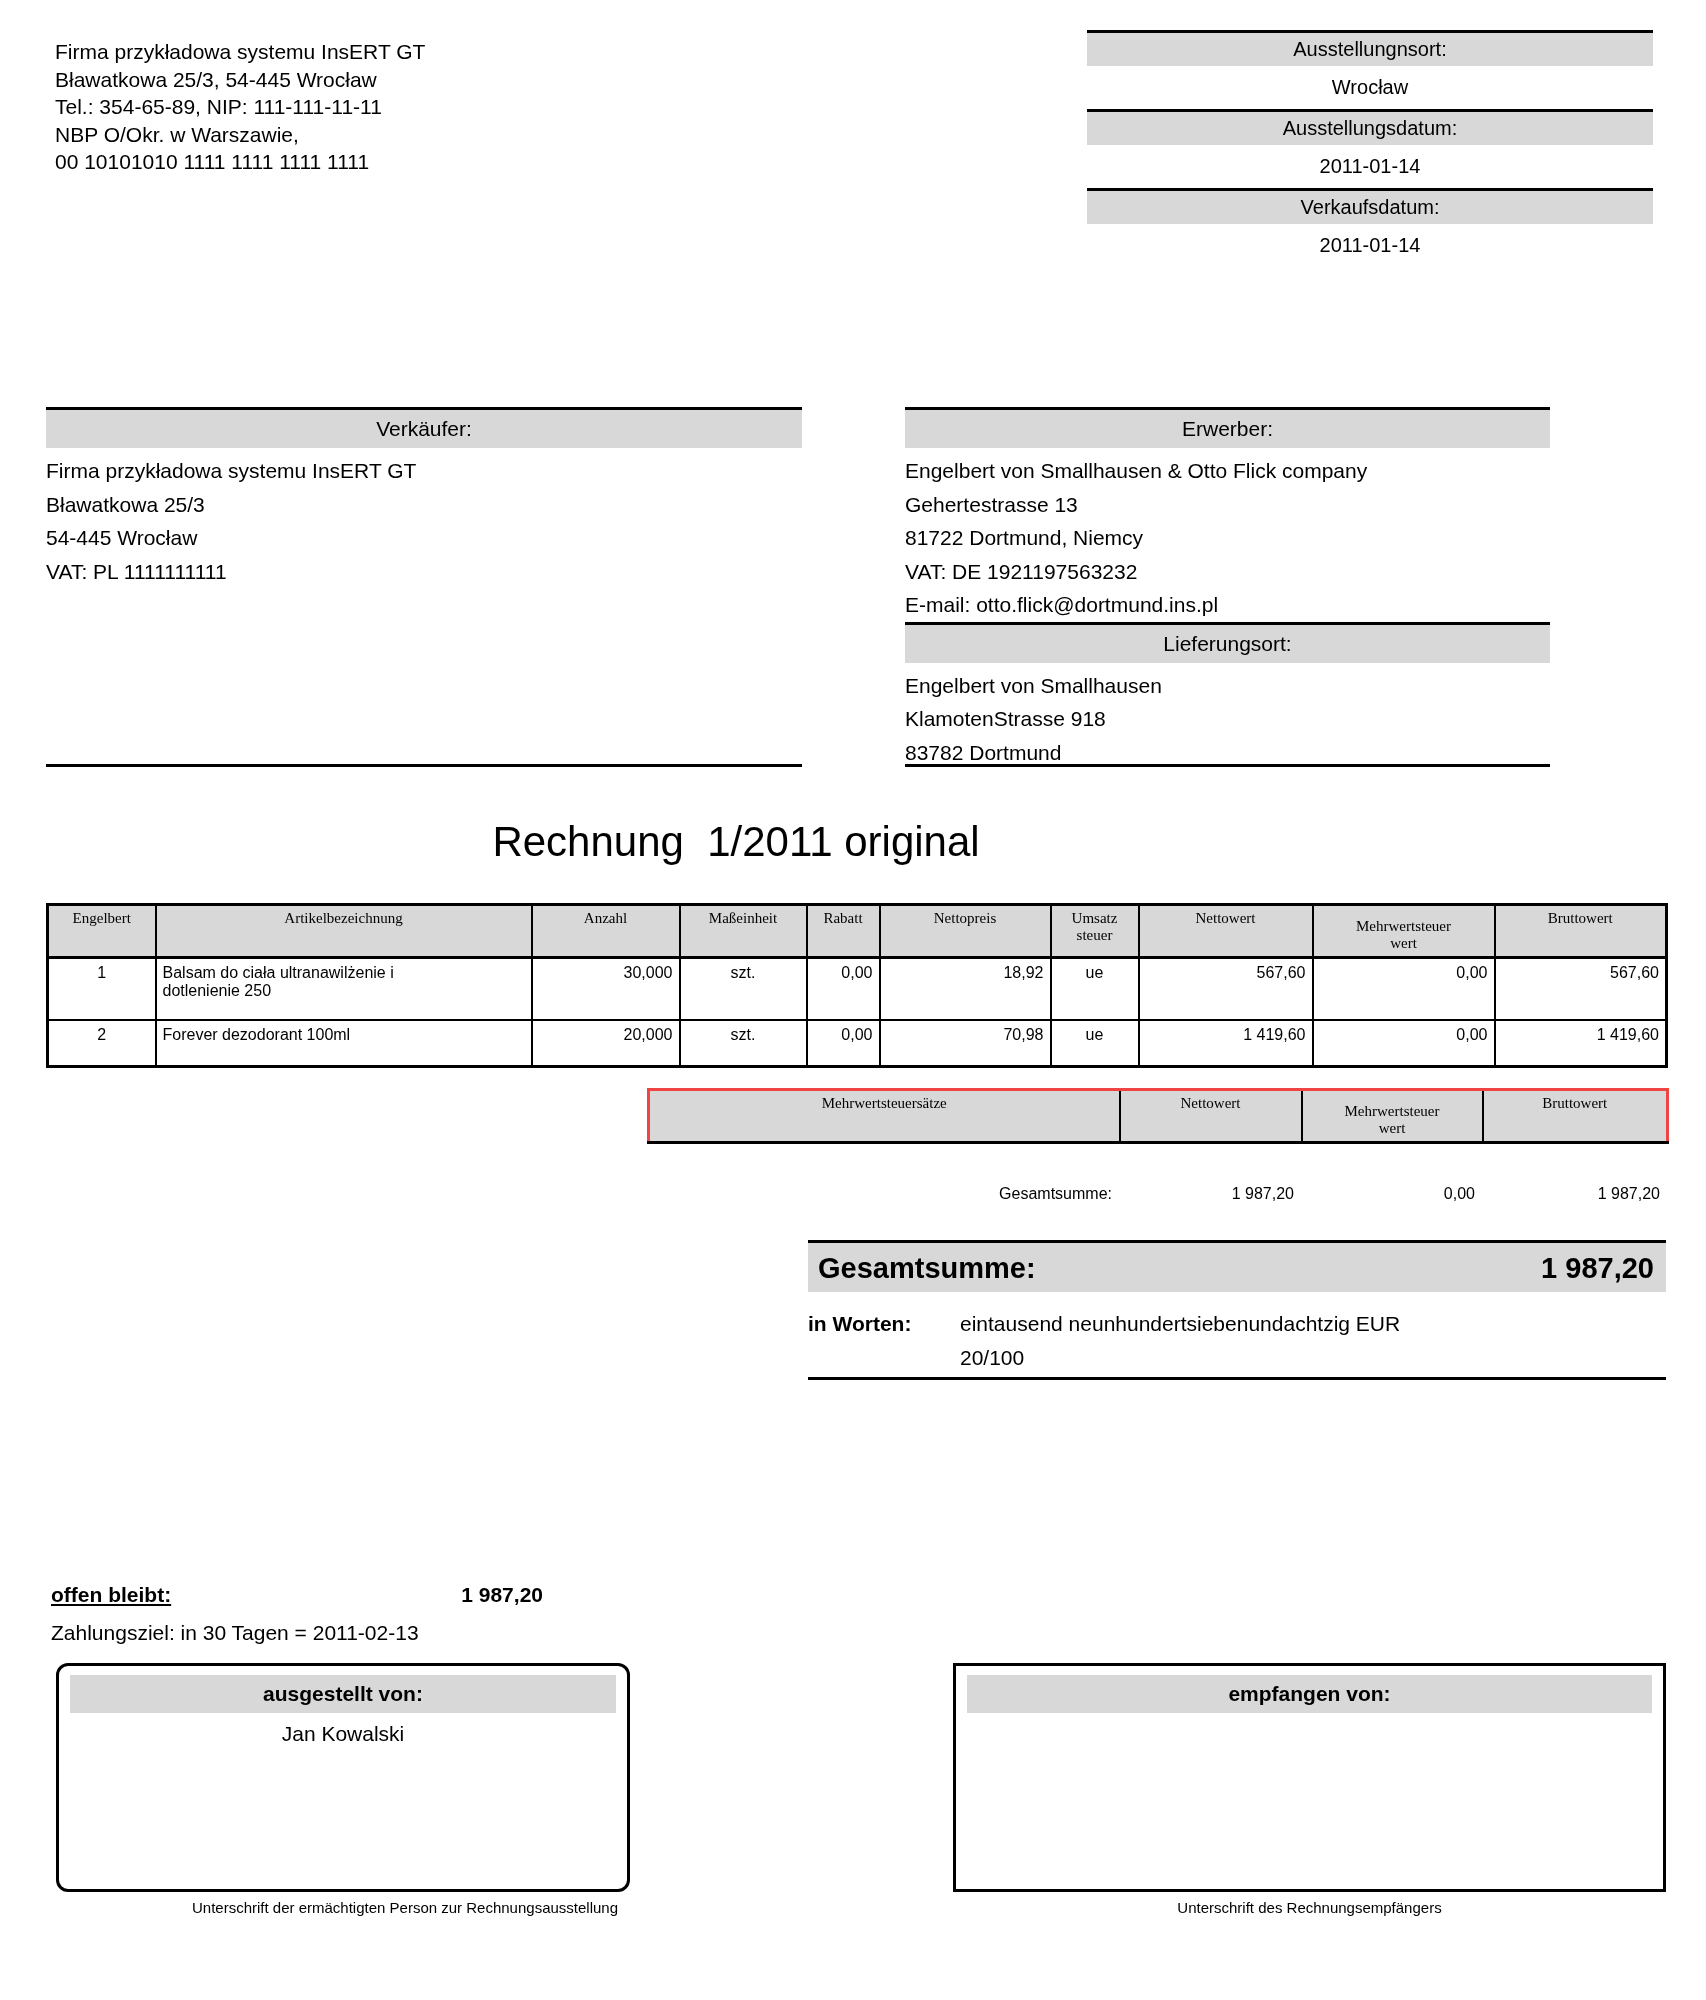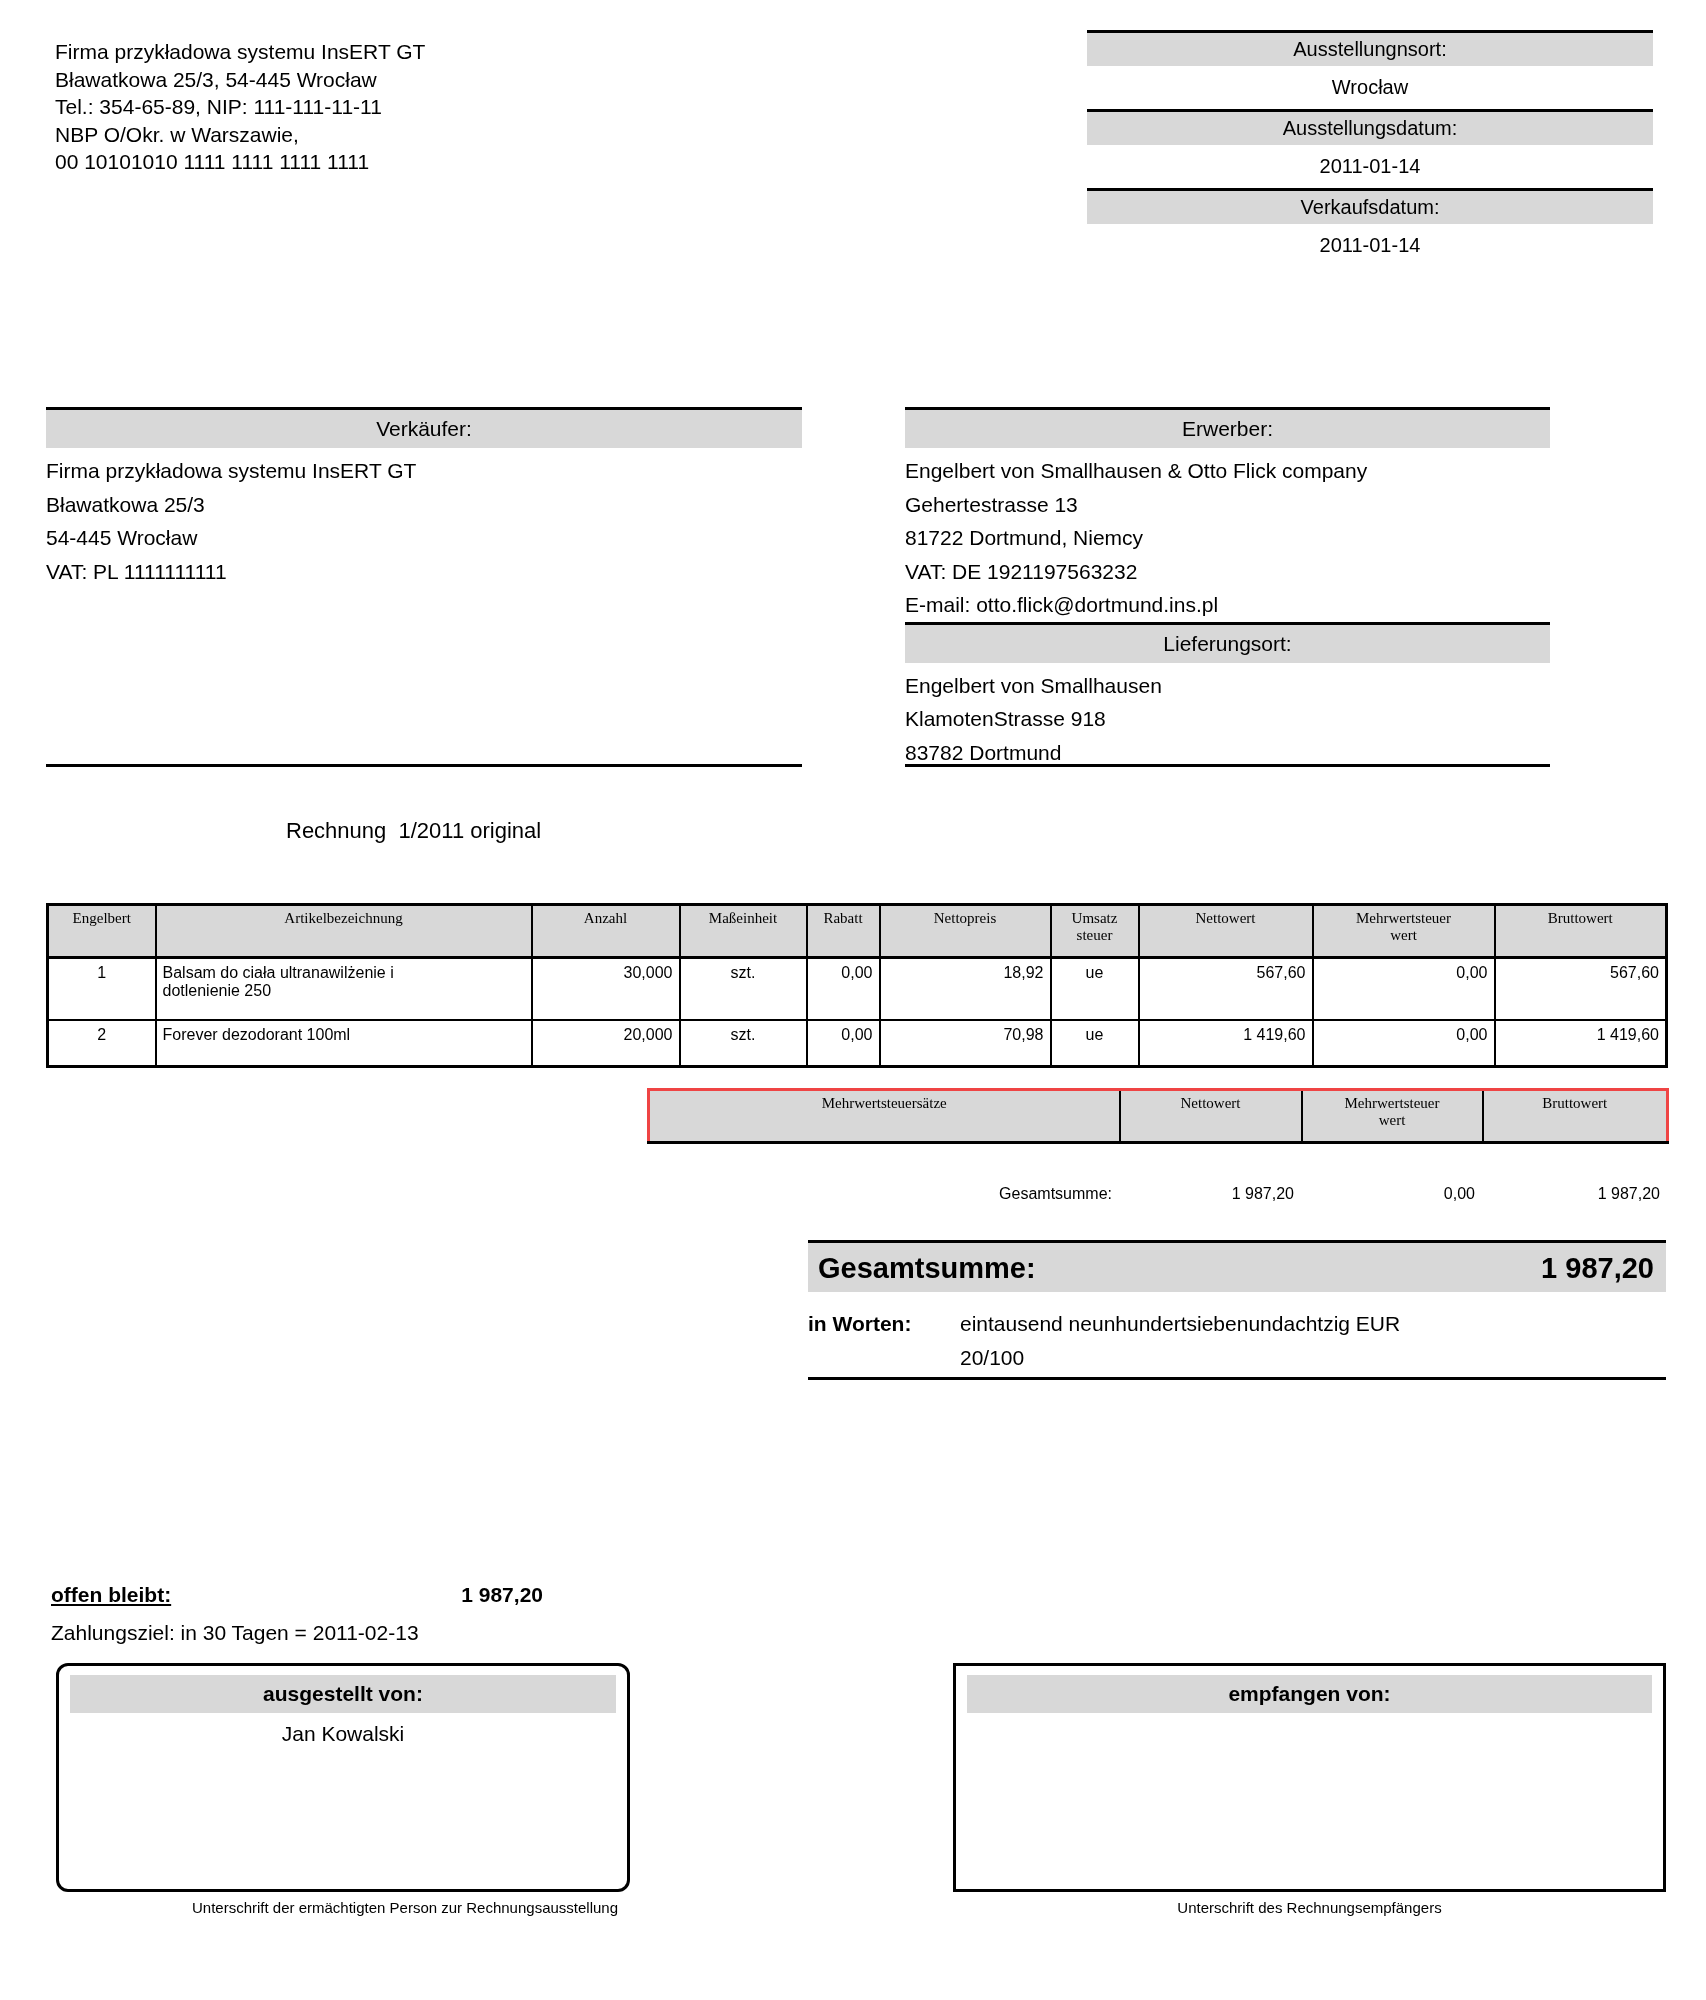--- a/index.html
+++ b/index.html
@@ -21,38 +21,38 @@
   .party-col { position:absolute; top:407px; }
   .seller-col { left:46px; width:756px; }
   .buyer-col { left:905px; width:645px; }
   .col-band { border-top:3px solid #000; background:#d8d8d8; height:38px; line-height:38px; text-align:center; font-size:21px; }
   .addr { font-size:21px; line-height:33.5px; padding-top:6px; }
   .underline { position:absolute; height:3px; background:#000; top:764px; }
   .underline.left { left:46px; width:756px; }
   .underline.right { left:905px; width:645px; }
 
   
-  .doc-title { position:absolute; left:286px; top:818px; width:900px; text-align:left;
-    font-size:22px; white-space:pre; }
+  .doc-title { position:absolute; left:286px; top:818px; width:900px; text-align:center;
+    font-size:42px; white-space:pre; }
 
   
   table { border-collapse:collapse; table-layout:fixed; }
   .items-table { position:absolute; left:46px; top:903px; width:1619px; border:3px solid #000; font-size:16px; }
   .items-table th, .vat-table th {
     background:#d8d8d8; font-family:"Liberation Serif", serif; font-weight:normal;
     font-size:15px; border:2px solid #000; border-bottom:3px solid #000;
     vertical-align:top; padding:4px 4px; height:42px; text-align:center;
   }
   .items-table td, .vat-table td { border:2px solid #000; vertical-align:top; padding:5px 6px; }
   .h-tall td { height:50px; }
   .h-short td { height:34px; }
   .ta-c { text-align:center; } .ta-r { text-align:right; } .ta-l { text-align:left; }
   .cell-limit { display:inline-block; max-width:310px; text-align:left; }
   .hdr-stack { display:inline-block; }
-  .w58 { max-width:58px; } .w108 { max-width:108px; }
+  .w58 { max-width:58px; } .w108 { max-width:108px;margin-top:8px; }
 
   
   .vat-table { position:absolute; left:647px; top:1088px; width:1019px; border:3px solid #ef4444; font-size:16px;padding-left:41px; }
   .vat-table td { height:34px; }
 
   .vat-totals { position:absolute; left:647px; top:1185px; width:1019px; font-size:16px; display:flex; }
   .vat-totals span { display:inline-block; padding-right:6px; box-sizing:border-box; text-align:right; }
   .vt-0 { width:471px; } .vt-1 { width:182px; } .vt-2 { width:181px; } .vt-3 { width:185px; }
 
   

